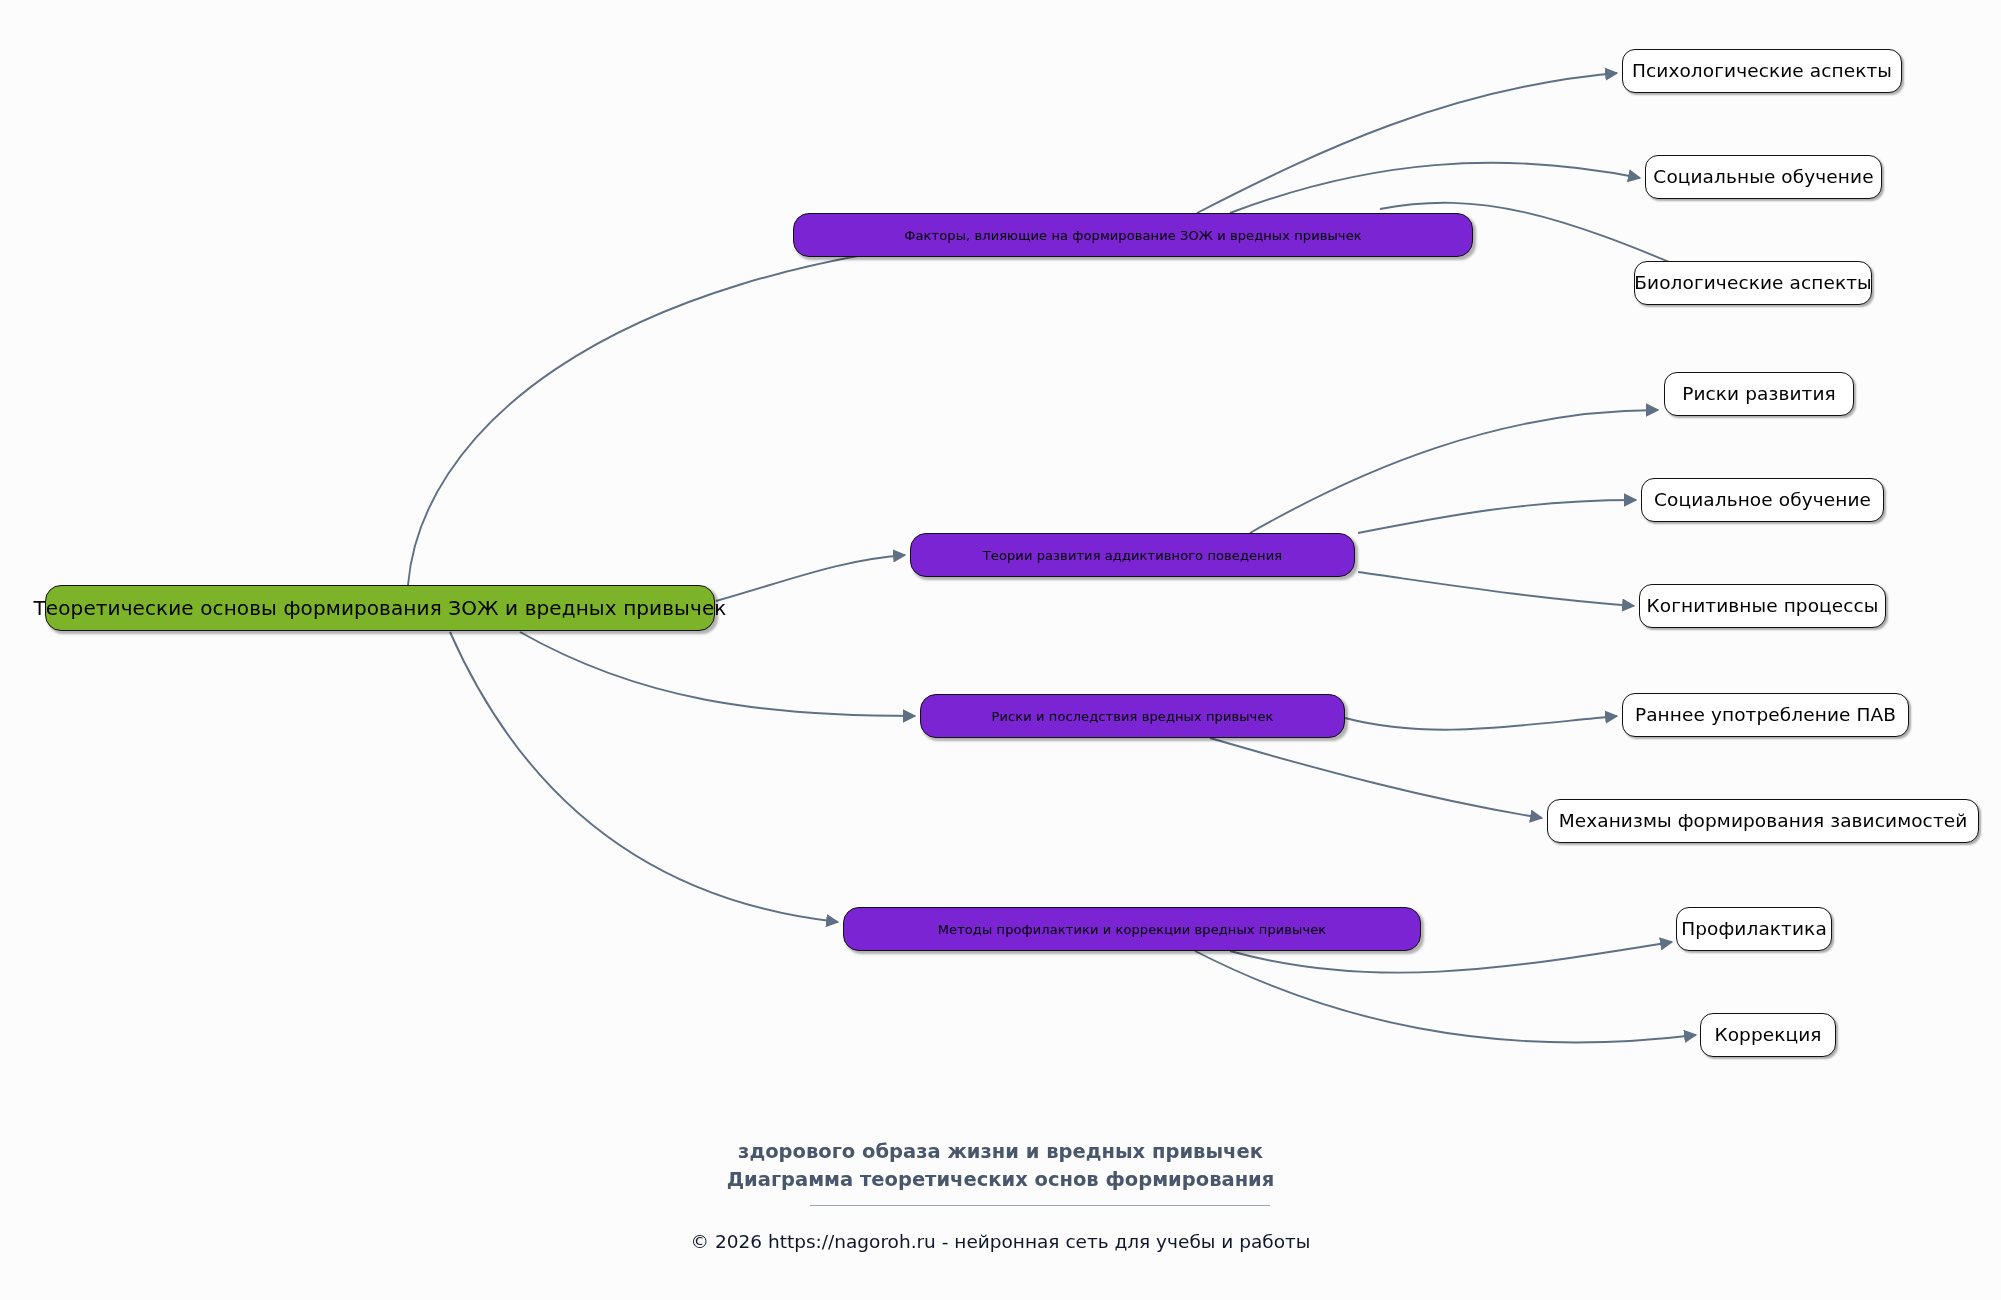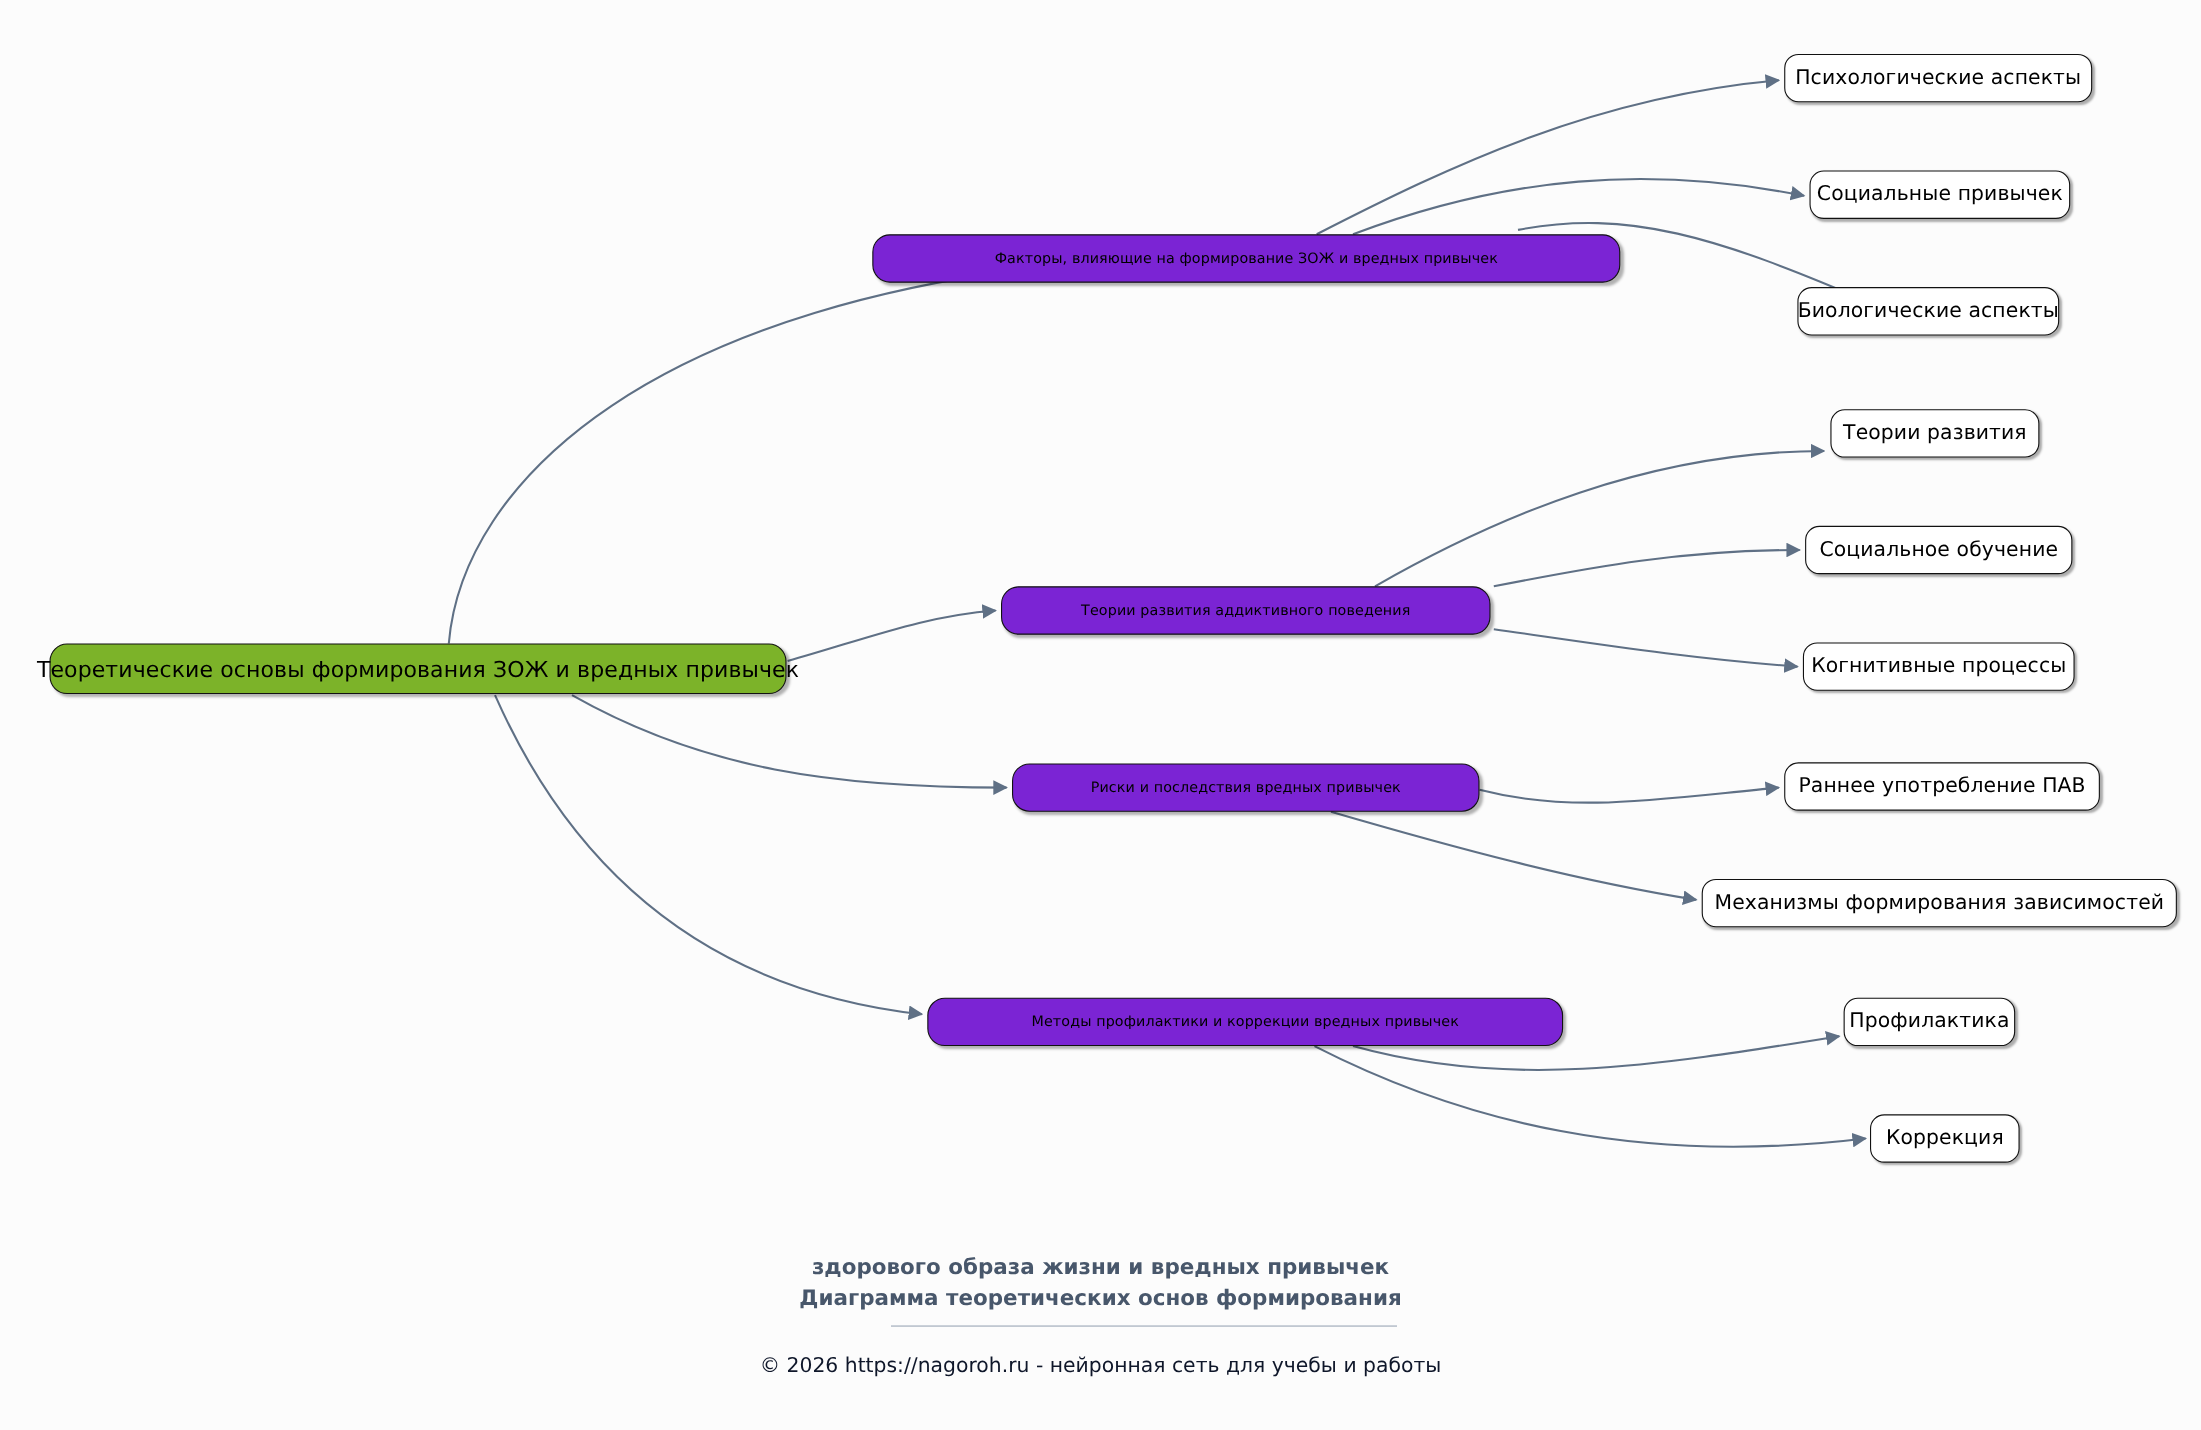--- a/index.html
+++ b/index.html
@@ -109,25 +109,25 @@
 
       <path d="M 1230 951 C 1370 990 1500 970 1672 942"></path>
       <path d="M 1195 951 C 1330 1020 1490 1060 1696 1035"></path>
     </g>
   </svg>
 
   <div class="node root" style="left:45px; top:585px; width:670px; height:46px;">Теоретические основы формирования ЗОЖ и вредных привычек</div>
 
   <div class="node branch" style="left:793px; top:213px; width:680px; height:44px;">Факторы, влияющие на формирование ЗОЖ и вредных привычек</div>
   <div class="node leaf" style="left:1622px; top:49px; width:280px; height:44px;">Психологические аспекты</div>
-  <div class="node leaf" style="left:1645px; top:155px; width:237px; height:44px;">Социальные привычек</div>
+  <div class="node leaf" style="left:1645px; top:155px; width:237px; height:44px;">Социальные обучение</div>
   <div class="node leaf" style="left:1634px; top:261px; width:238px; height:44px;">Биологические аспекты</div>
 
   <div class="node branch" style="left:910px; top:533px; width:445px; height:44px;">Теории развития аддиктивного поведения</div>
-  <div class="node leaf" style="left:1664px; top:372px; width:190px; height:44px;">Теории развития</div>
+  <div class="node leaf" style="left:1664px; top:372px; width:190px; height:44px;">Риски развития</div>
   <div class="node leaf" style="left:1641px; top:478px; width:243px; height:44px;">Социальное обучение</div>
   <div class="node leaf" style="left:1639px; top:584px; width:247px; height:44px;">Когнитивные процессы</div>
 
   <div class="node branch" style="left:920px; top:694px; width:425px; height:44px;">Риски и последствия вредных привычек</div>
   <div class="node leaf" style="left:1622px; top:693px; width:287px; height:44px;">Раннее употребление ПАВ</div>
   <div class="node leaf" style="left:1547px; top:799px; width:432px; height:44px;">Механизмы формирования зависимостей</div>
 
   <div class="node branch" style="left:843px; top:907px; width:578px; height:44px;">Методы профилактики и коррекции вредных привычек</div>
   <div class="node leaf" style="left:1676px; top:907px; width:156px; height:44px;">Профилактика</div>
   <div class="node leaf" style="left:1700px; top:1013px; width:136px; height:44px;">Коррекция</div>

